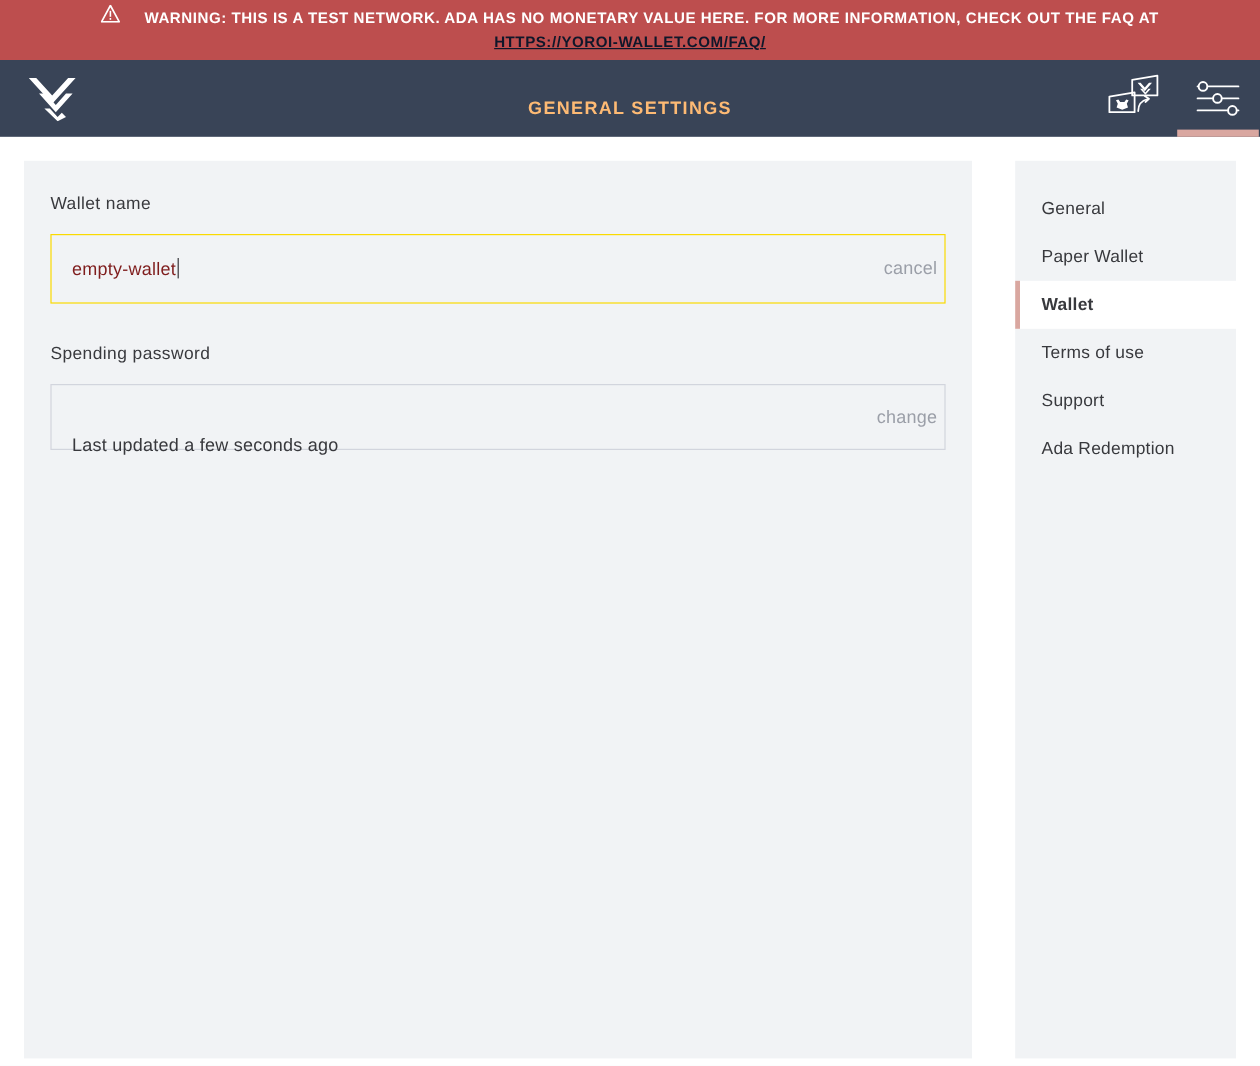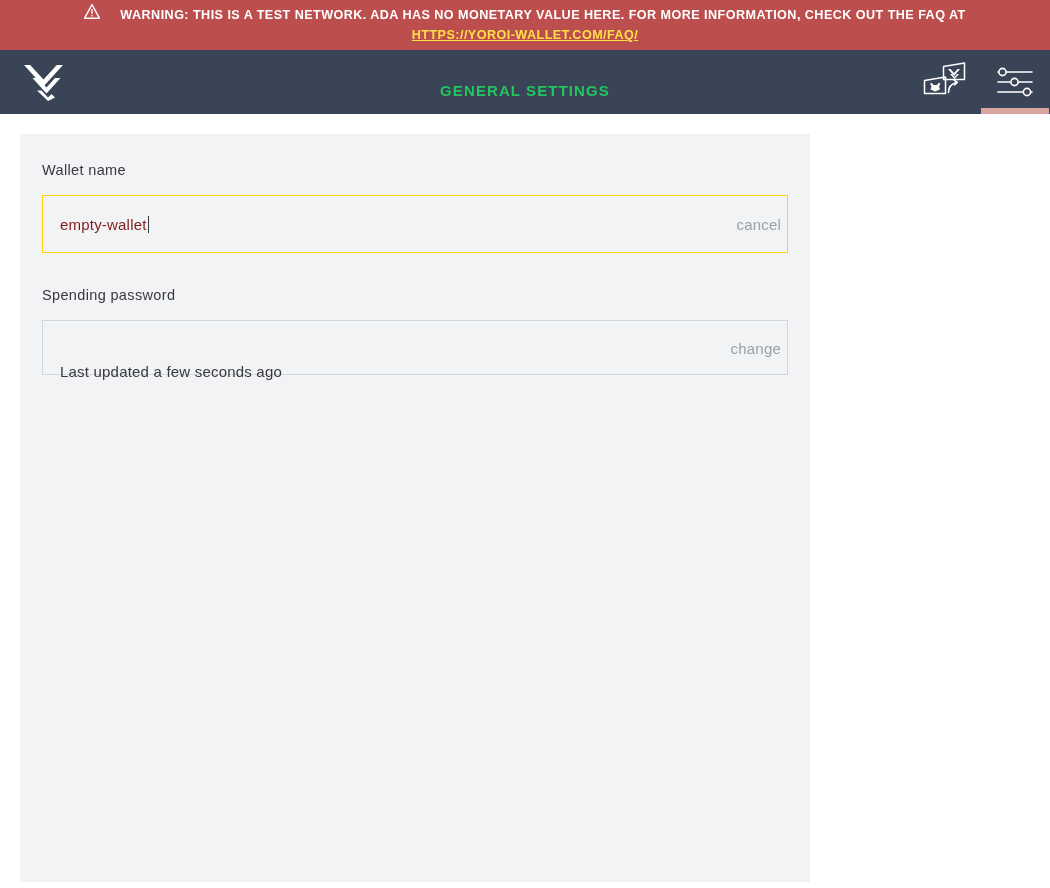--- a/index.html
+++ b/index.html
@@ -31,21 +31,21 @@
   }
   .warning-line1 {
     display: flex;
     align-items: center;
     justify-content: center;
     gap: 20px;
     white-space: nowrap;
   }
   .warn-icon { display: block; flex: 0 0 auto; margin-top: -1px; }
   .warning-link {
-    color: #fde047;
+    color: #0f172a;
     text-decoration: underline;
     cursor: pointer;
     white-space: nowrap;
   }
 
   
   .navbar {
     position: relative;
     width: 1050px;
     height: 64px;
@@ -64,21 +64,21 @@
   }
   .page-title {
     position: absolute;
     left: 0;
     right: 0;
     top: 0;
     height: 80px;
     display: flex;
     align-items: center;
     justify-content: center;
-    color: #22c55e;
+    color: #fdba74;
     font-size: 15px;
     font-weight: bold;
     letter-spacing: 1.1px;
     text-transform: uppercase;
   }
   .nav-actions {
     position: absolute;
     right: 0;
     top: 0;
     height: 64px;
@@ -304,14 +304,34 @@
 
     <div class="field-label spending-label">Spending password</div>
 
     <div class="password-row">
       <span class="password-text">Last updated a few seconds ago</span>
       <span class="row-action">change</span>
     </div>
 
   </div>
 
+  <div class="menu-panel">
+    <div class="menu-item">
+        <span>General</span>
+      </div>
+    <div class="menu-item">
+        <span>Paper Wallet</span>
+      </div>
+    <div class="menu-item active">
+        <span>Wallet</span>
+      </div>
+    <div class="menu-item">
+        <span>Terms of use</span>
+      </div>
+    <div class="menu-item">
+        <span>Support</span>
+      </div>
+    <div class="menu-item">
+        <span>Ada Redemption</span>
+      </div>
+  </div>
 
 </div>
 
 </body></html>

